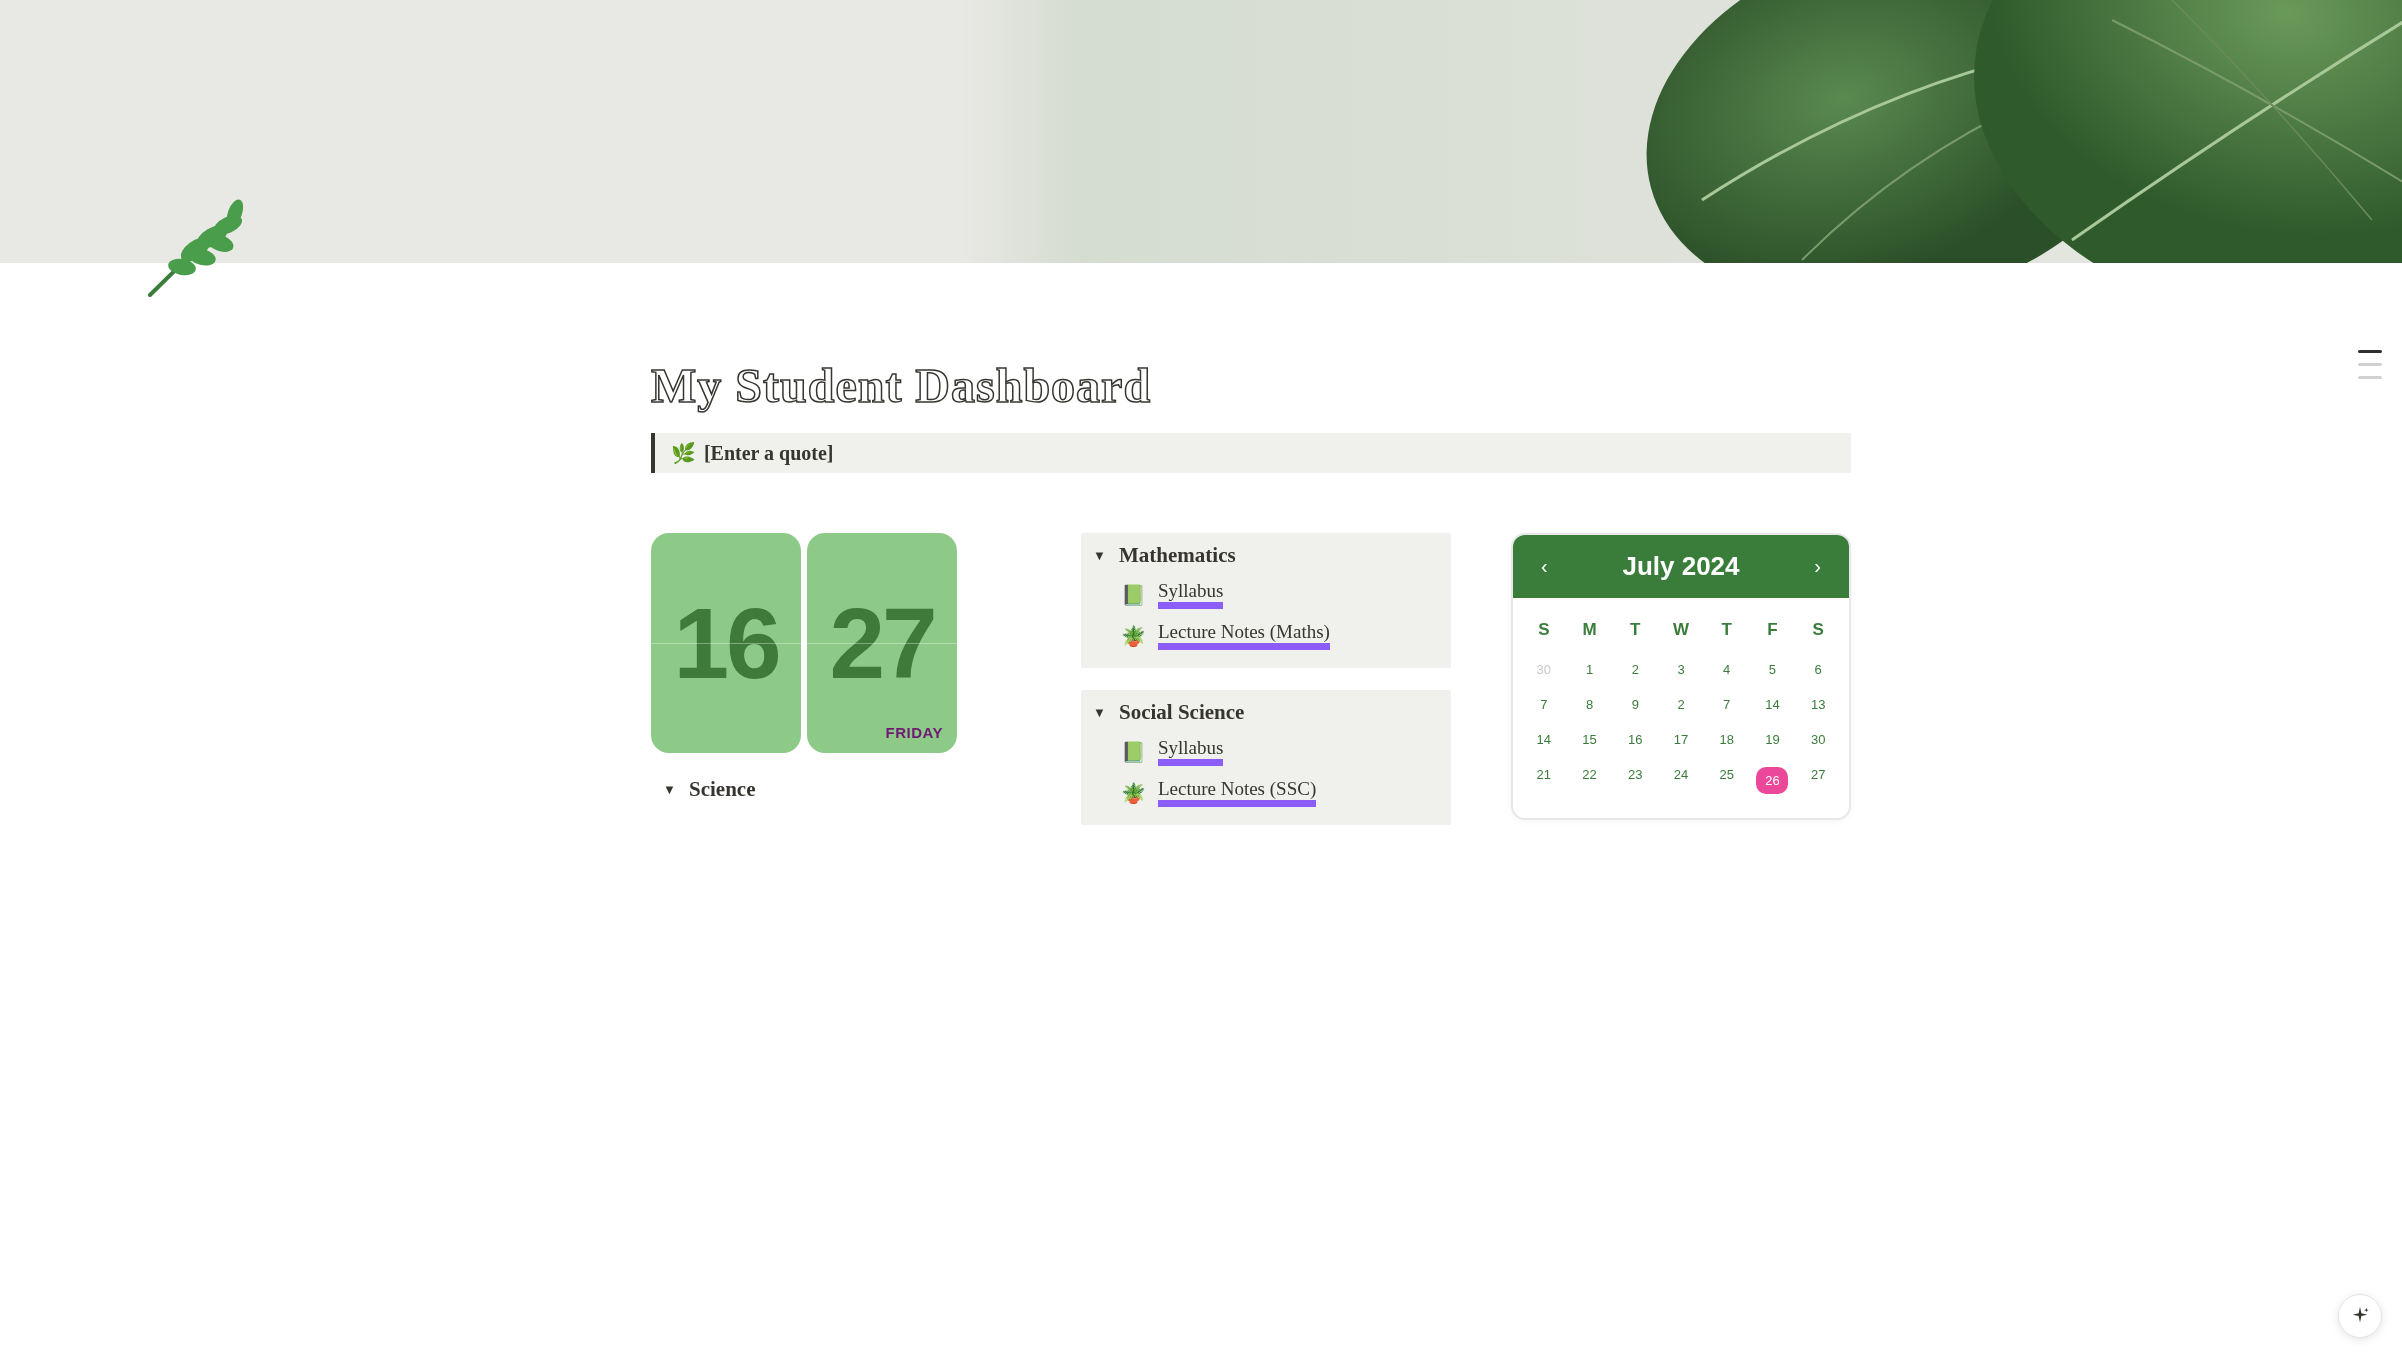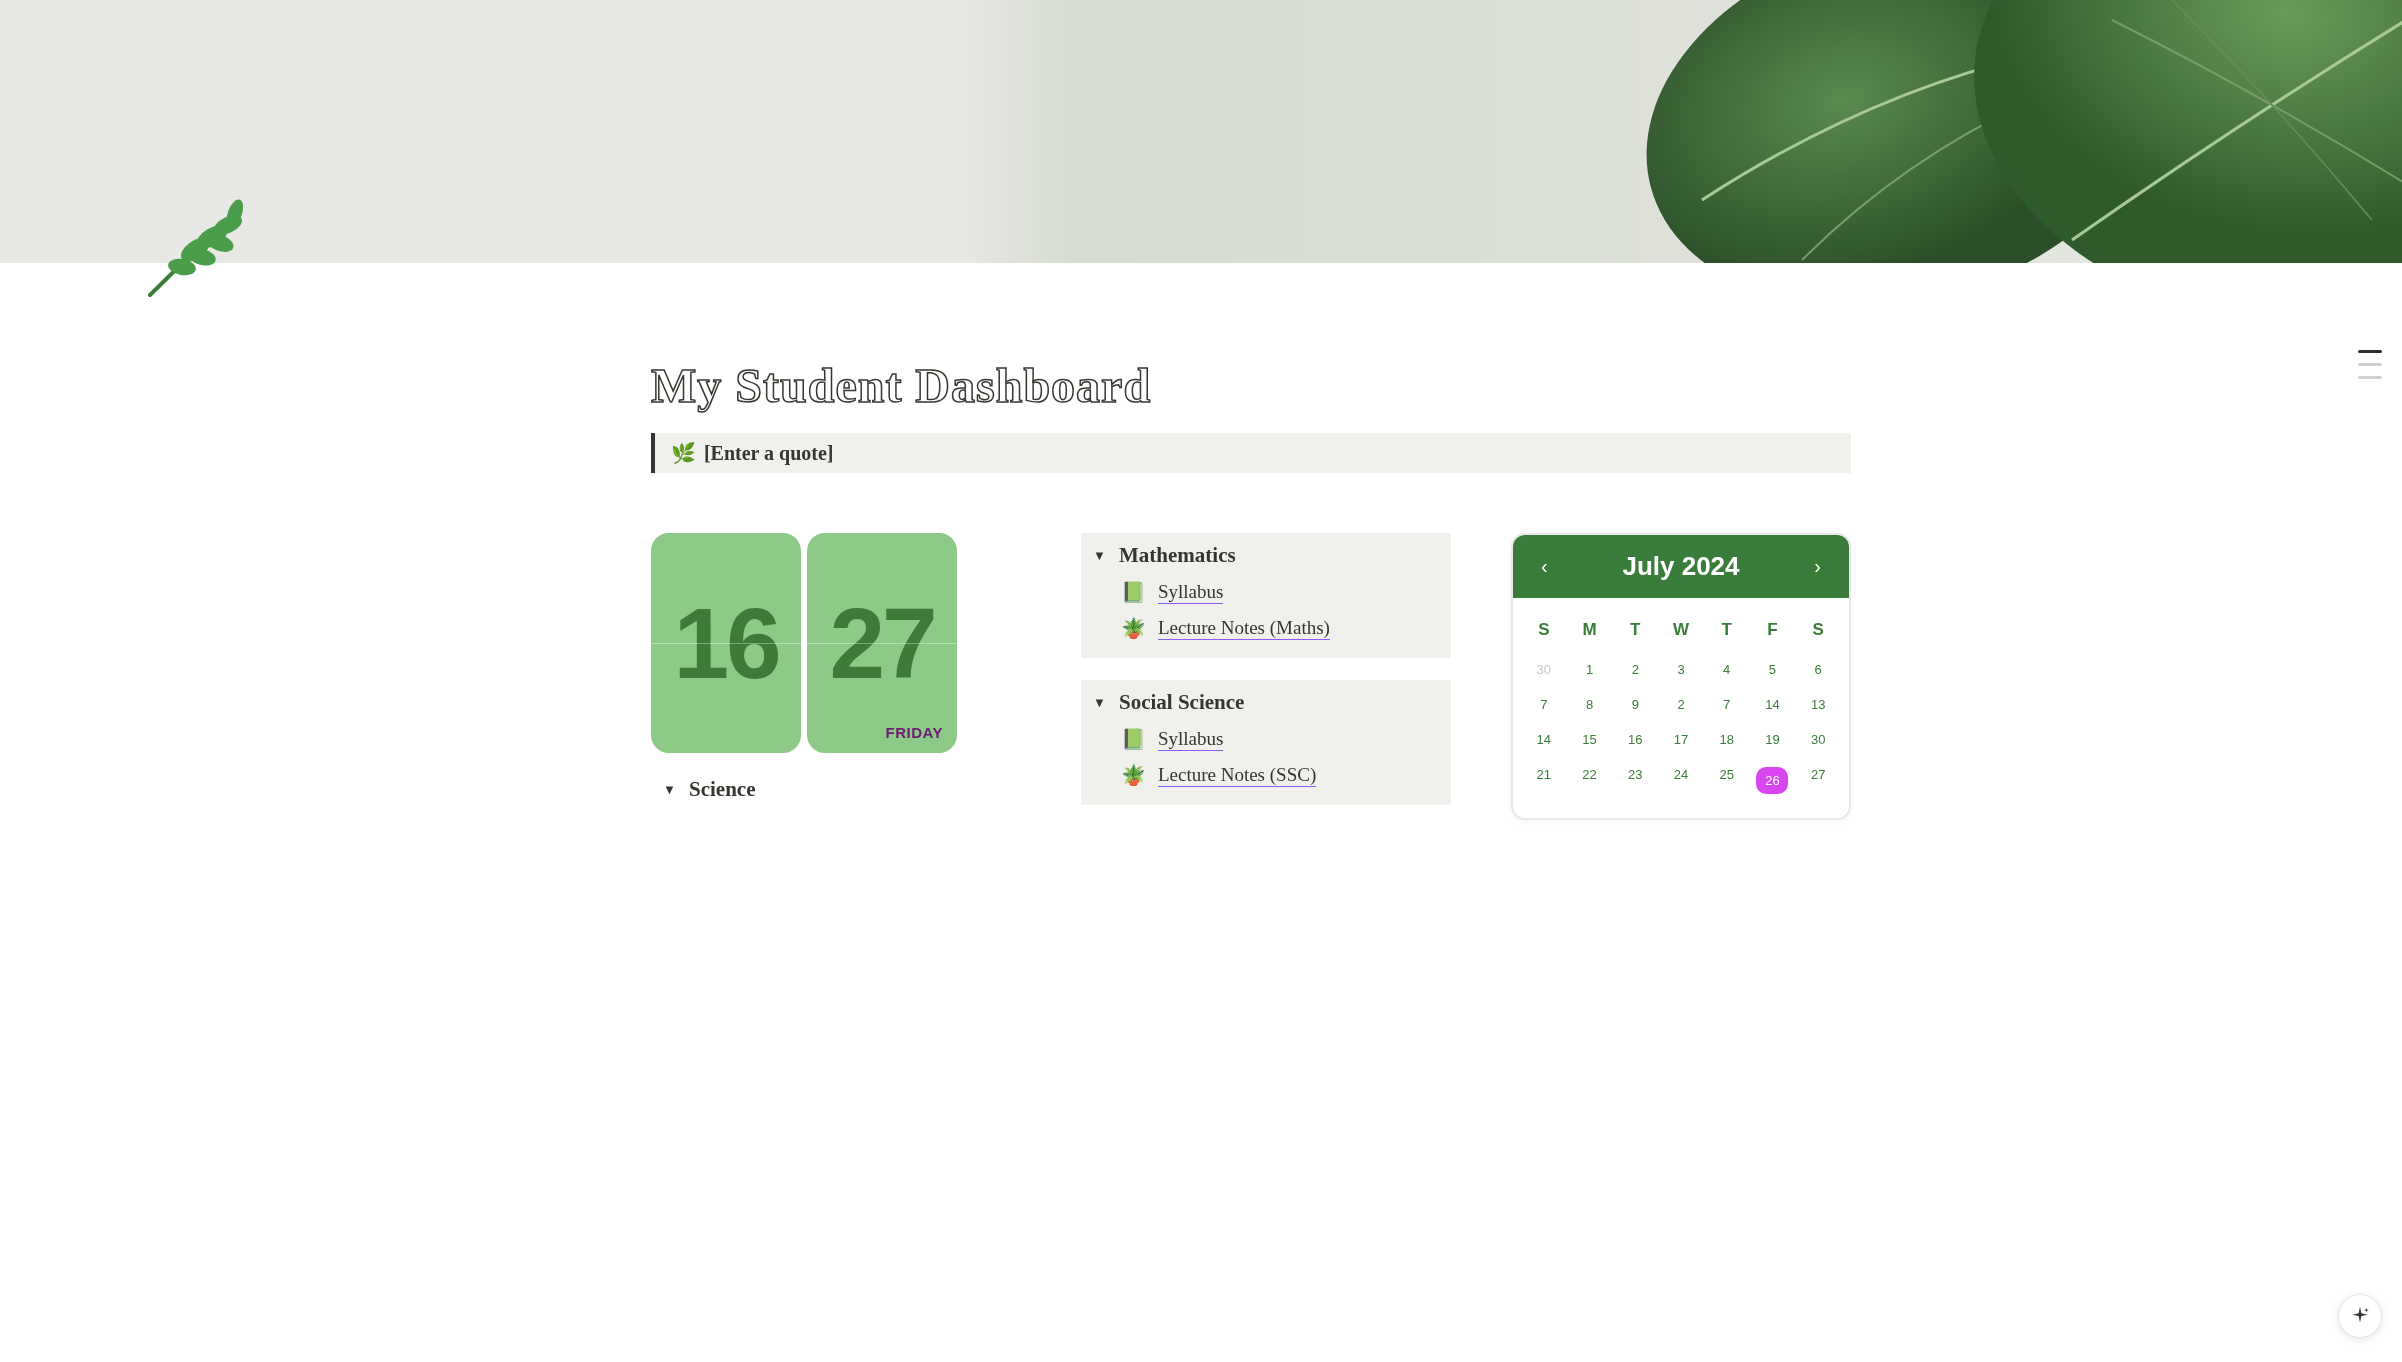--- a/index.html
+++ b/index.html
@@ -147,21 +147,21 @@
   }
   .link-item {
     display: flex;
     align-items: center;
     gap: 12px;
     padding: 6px 0;
     font-family: Georgia, serif;
     font-size: 19px;
   }
   .link-item .label {
-    border-bottom: 1px solid #8b5cf6;
+    border-bottom: 7px solid #8b5cf6;
     color: #37352f;
     cursor: pointer;
   }
   .link-icon { font-size: 20px; }
   .calendar {
     border: 2px solid #e8e8e8;
     border-radius: 14px;
     overflow: hidden;
     background: #fff;
     font-family: Arial, sans-serif;
@@ -198,21 +198,21 @@
   }
   .cal-day {
     color: #3a7d3a;
     font-size: 13px;
     padding: 10px 0;
     cursor: pointer;
     position: relative;
   }
   .cal-day.other { color: #c8c8c8; }
   .cal-day.today span {
-    background: #d946ef;
+    background: #ec4899;
     color: #fff;
     border-radius: 10px;
     padding: 6px 8px;
     display: inline-block;
     min-width: 32px;
   }
   .floating-btns {
     position: fixed;
     right: 20px;
     bottom: 24px;

